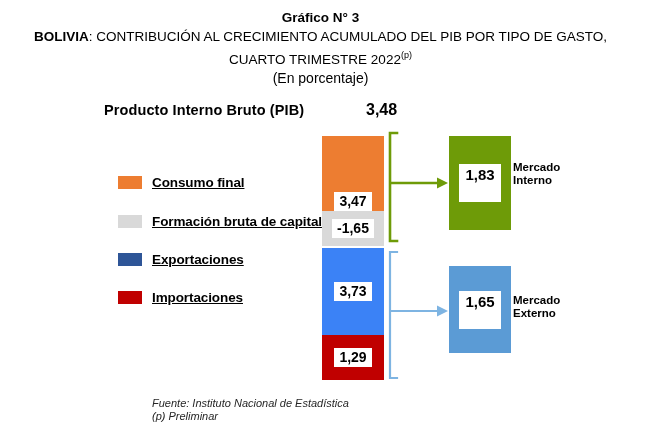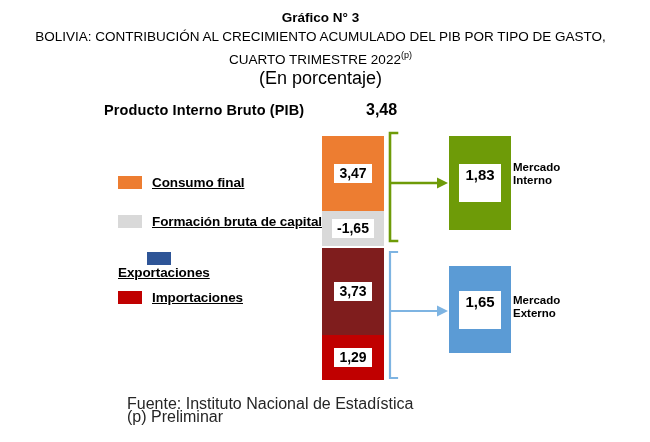--- a/index.html
+++ b/index.html
@@ -28,22 +28,22 @@
     top: 8px;
     width: 641px;
     text-align: center;
   }
   .t-line {
     font-size: 13.5px;
     line-height: 19px;
     white-space: nowrap;
   }
   .t-line.l1 { font-weight: bold; }
-  .t-line.l4 { font-size: 18px; }
-  .b-bold { font-weight: normal; }
+  .t-line.l4 { font-size: 14px; }
+  .b-bold { font-weight: bold; }
   sup.sup { font-size: 9px; vertical-align: super; }
 
   
   .pib-heading {
     position: absolute;
     left: 104px;
     top: 102px;
     font-size: 14.5px;
     font-weight: bold;
     letter-spacing: .1px;
@@ -73,42 +73,42 @@
     margin-right: 10px;
     flex: 0 0 auto;
   }
   .legend-label {
     font-size: 13.5px;
     font-weight: bold;
     letter-spacing: -0.1px;
   }
   .li0 { left: 118px; top: 175px; }
   .li1 { left: 118px; top: 214px; }
-  .li2 { left: 118px; top: 252px; flex-direction: column; }
+  .li2 { left: 118px; top: 252px; }
   .li3 { left: 118px; top: 290px; }
 
   
   .stack { position: absolute; left: 322px; width: 62px; }
   .seg {
     position: absolute;
     left: 0;
     width: 62px;
     display: flex;
     align-items: center;
     justify-content: center;
   }
   .seg .val {
     background: #ffffff;
     font-size: 14px;
     font-weight: bold;
     padding: 2px 5px 3px 5px;
     line-height: 14px;
     white-space: nowrap;
   }
-  .seg-consumo   { top: 136px; height: 75px; }
+  .seg-consumo   { top: 136px; height: 75px; align-items: flex-end; }
   .seg-formacion { top: 211px; height: 35px; }
   .seg-export    { top: 248px; height: 87px; }
   .seg-import    { top: 335px; height: 45px; }
 
   
   .market-box {
     position: absolute;
     width: 62px;
     display: flex;
     align-items: center;
@@ -139,25 +139,26 @@
   .connectors {
     position: absolute;
     left: 0; top: 0;
     width: 650px; height: 442px;
     pointer-events: none;
   }
 
   
   .footer {
     position: absolute;
-    left: 127px;
+    left: 152px;
     top: 397px;
-    font-size: 16px;
+    font-size: 11px;
     line-height: 13px;
     color: #262626;
+    font-style: italic;
   }
   .footer div { white-space: nowrap; }
 </style>
 </head>
 <body>
 
 <div class="canvas">
 
   <div class="title-block">
     <div class="t-line l1">Gráfico N° 3</div>
@@ -188,21 +189,21 @@
     </div>
   </div>
 
   <div class="stack">
     <div class="seg seg-consumo" style="background:#ED7D31">
       <span class="val">3,47</span>
     </div>
     <div class="seg seg-formacion" style="background:#D9D9D9">
       <span class="val">-1,65</span>
     </div>
-    <div class="seg seg-export" style="background:#7f1d1d">
+    <div class="seg seg-export" style="background:#3b82f6">
       <span class="val">3,73</span>
     </div>
     <div class="seg seg-import" style="background:#C00000">
       <span class="val">1,29</span>
     </div>
   </div>
 
   <svg class="connectors" viewBox="0 0 650 442" width="650" height="442">
 
     <path d="M 397 133 L 390 133 L 390 241 L 397 241" fill="none" stroke="#6E9B08" stroke-width="2.6" stroke-linecap="square"></path>

